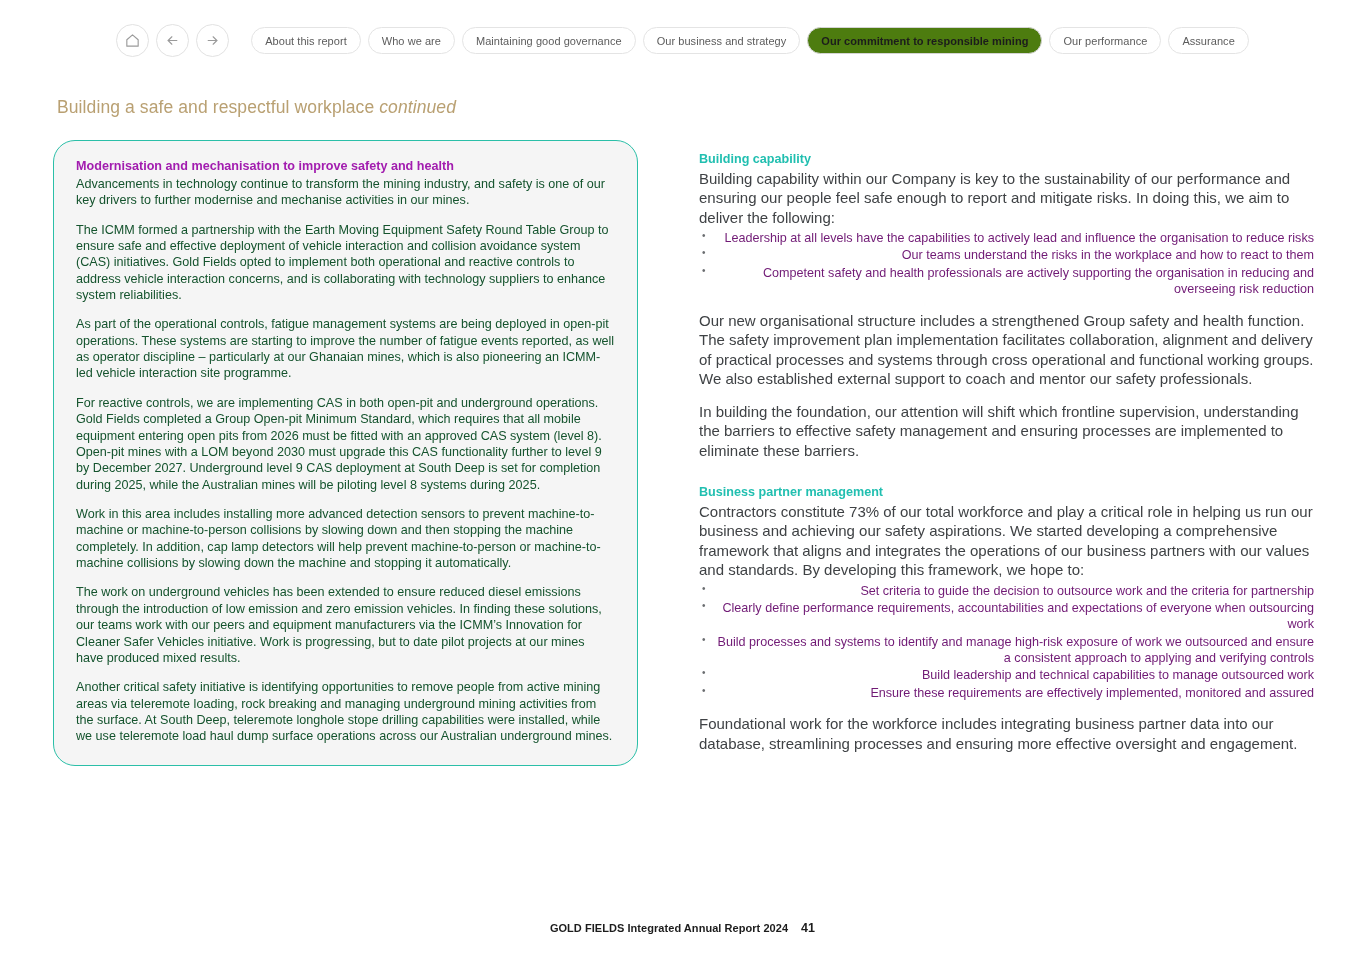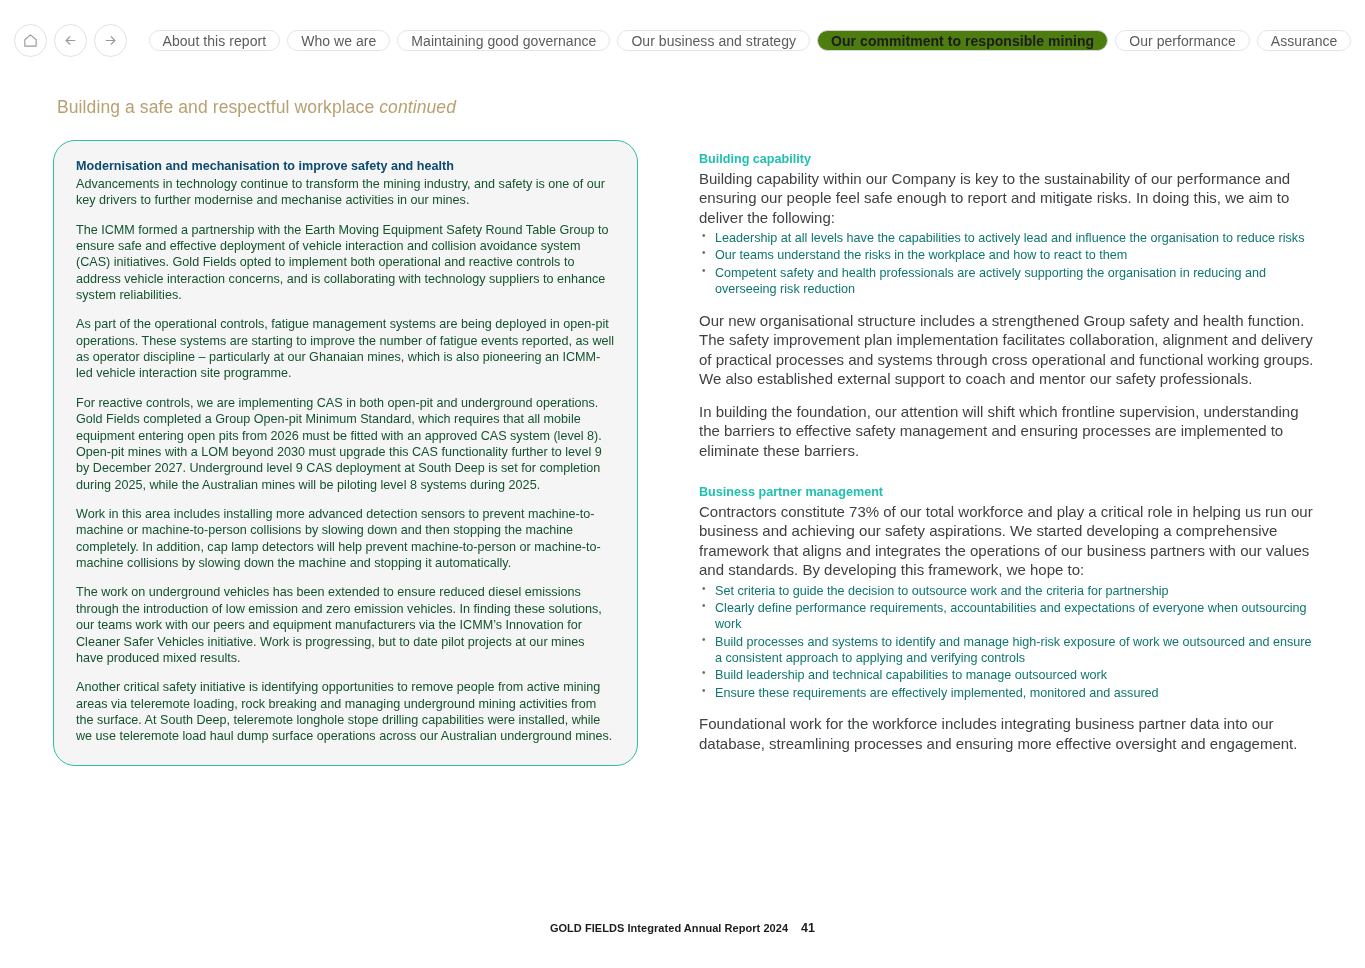--- a/index.html
+++ b/index.html
@@ -41,29 +41,29 @@
     display: flex;
     align-items: center;
     justify-content: center;
     box-sizing: border-box;
     flex: 0 0 auto;
   }
   .nav-circle svg { display: block; }
   .nav-spacer { width: 8px; }
 
   .nav-tab {
-    height: 21px;
+    height: 27px;
     border-radius: 14px;
     border: 1px solid #e4e4e4;
     background: #ffffff;
     display: flex;
     align-items: center;
     justify-content: center;
     padding: 0 13px;
-    font-size: 14px;
+    font-size: 11px;
     color: #5c5c5c;
     white-space: nowrap;
     box-sizing: border-box;
     letter-spacing: 0.05px;
   }
   .nav-tab.active {
     background: #4d7c0f;
     border-color: #d4d4d4;
     color: #1c1c1c;
     font-weight: bold;
@@ -99,21 +99,21 @@
     box-sizing: border-box;
     border: 1.6px solid #2bbfa8;
     border-radius: 22px;
     background: #f5f5f5;
     padding: 17px 22px 20px 22px;
   }
   .callout h3 {
     margin: 0 0 1px 0;
     font-size: 12.6px;
     font-weight: bold;
-    color: #0c4a6e;
+    color: #a21caf;
     line-height: 1.34;
   }
   .callout p {
     margin: 0 0 13px 0;
     font-size: 12.6px;
     line-height: 1.30;
     color: #14532d;
   }
   .callout p:last-child { margin-bottom: 0; }
 
@@ -142,22 +142,23 @@
   .right-col ul {
     margin: 0 0 13px 0;
     padding: 0;
     list-style: none;
   }
   .right-col ul li {
     position: relative;
     padding-left: 16px;
     font-size: 12.6px;
     line-height: 1.30;
-    color: #0f766e;
+    color: #701a75;
     margin-bottom: 1px;
+    text-align: right;
   }
   .right-col ul li::before {
     content: "\2022";
     position: absolute;
     left: 3px;
     top: -1px;
     font-size: 10px;
     color: #6a6d70;
   }
 

